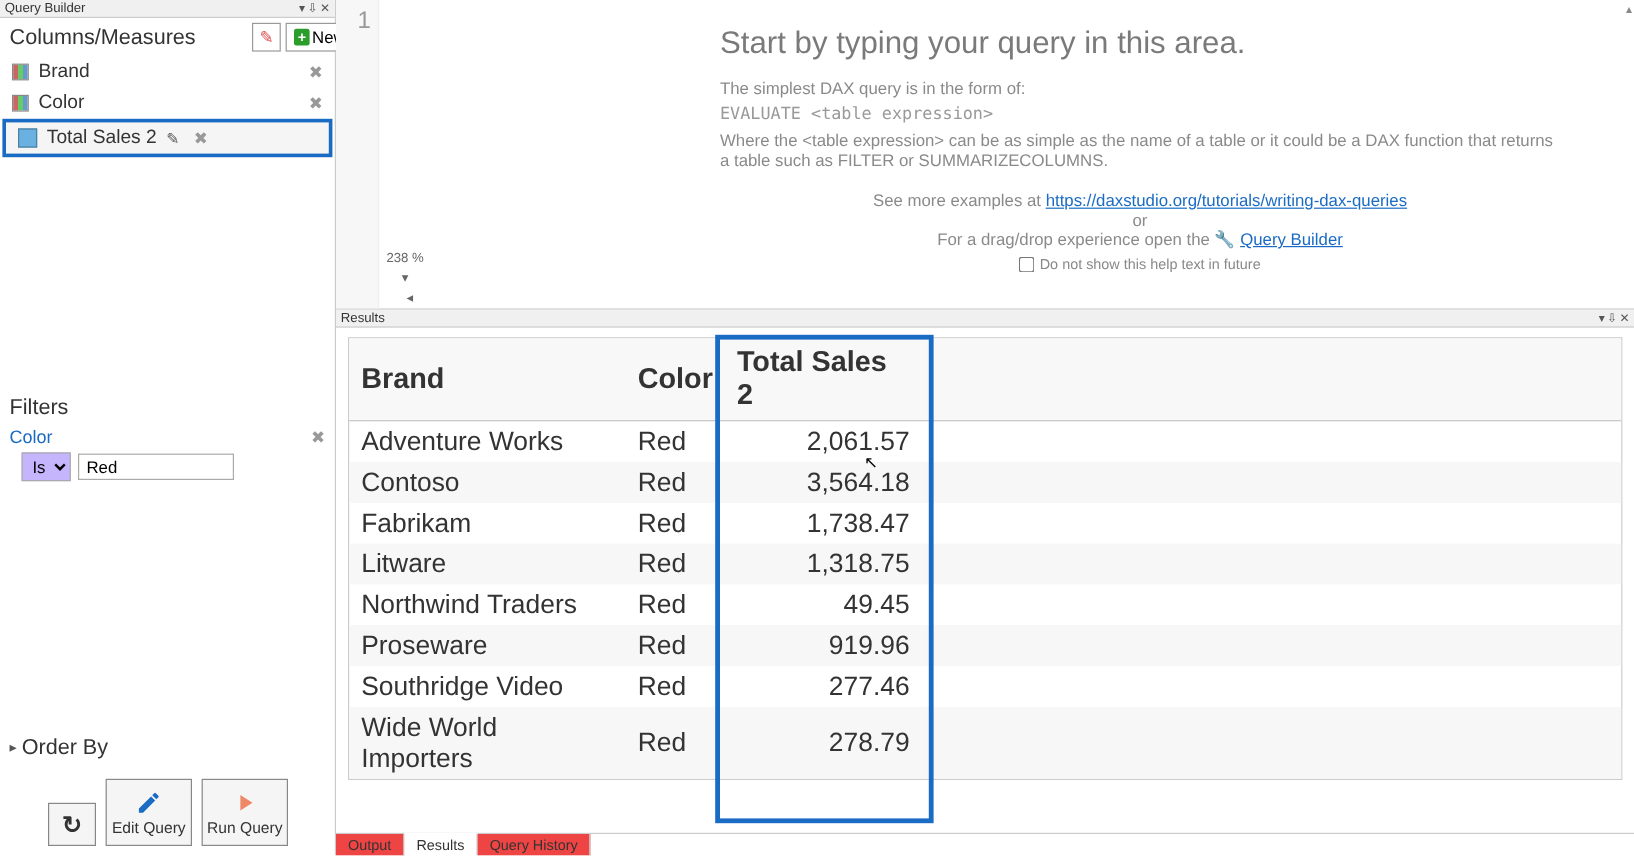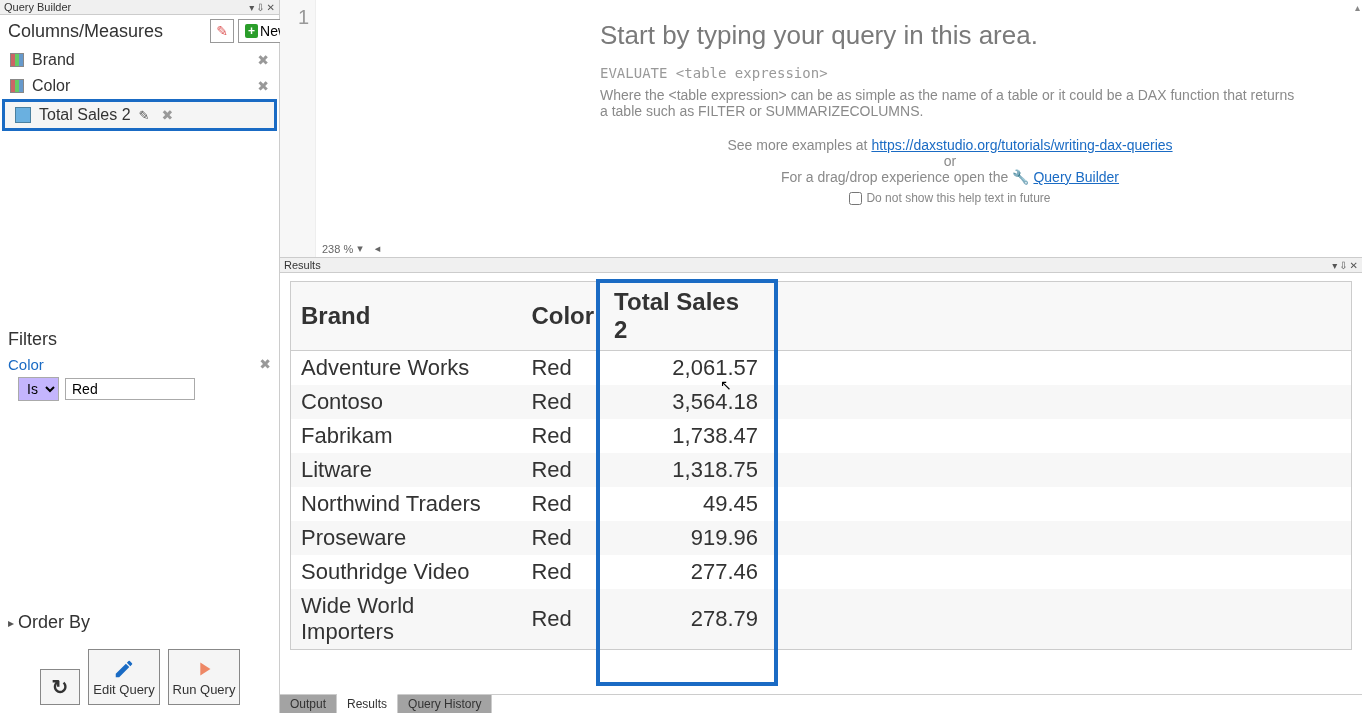--- a/index.html
+++ b/index.html
@@ -163,21 +163,21 @@
   max-width:700px;
 }
 .editor-help h2 { font-size:26px; font-weight:400; color:#7a7a7a; margin-bottom:14px;}
 .editor-help .mono { font-family: Consolas, monospace; color:#999; margin:6px 0; display:block;}
 .editor-help a { color:#1a6bc4; text-decoration:underline; }
 .editor-help .center { text-align:center; }
 .editor-help .wrench { color:#333; font-size:14px; }
 .do-not-show { text-align:center; margin-top:6px; display:flex; align-items:center; justify-content:center; gap:4px; font-size:12px; color:#888;}
 .zoom-bar {
   position:absolute; bottom:0; left:36px; font-size:11px; color:#666;
-  padding:2px 6px; display:flex; align-items:center; gap:4px;
+  padding:2px 6px; display:flex; align-items:center; gap:4px;flex-direction:column;
 }
 .results-header {
   font-size:11px;
   background:#f0f0f0;
   border-bottom:1px solid #ccc;
   padding:1px 4px;
   display:flex; justify-content:space-between; align-items:center;
 }
 .results-body {
   flex:1;
@@ -223,21 +223,21 @@
   color:#000;
 }
 .bottom-tabs {
   display:flex;
   border-top:1px solid #ccc;
   font-size:12px;
 }
 .bottom-tabs .tab {
   padding:2px 10px;
   border-right:1px solid #ccc;
-  background:#a3a3a3;
+  background:#ef4444;
   cursor:pointer;
 }
 .bottom-tabs .tab.active {
   background:#fff;
   border-top:1px solid #fff;
   margin-top:-1px;
 }
 
 .top-right-arrow {
   position:absolute; right:2px; top:2px; font-size:10px; color:#888;
@@ -335,20 +335,21 @@
   </div>
 
   <div class="right-panel">
     <div class="editor-area">
       <span class="top-right-arrow">▴</span>
       <div class="gutter">
         <div>1</div>
       </div>
       <div class="editor-help">
         <h2>Start by typing your query in this area.</h2>
+        <div>The simplest DAX query is in the form of:</div>
         <span class="mono">EVALUATE &lt;table expression&gt;</span>
         <div>Where the &lt;table expression&gt; can be as simple as the name of a table or it could be a DAX function that returns a table such as FILTER or SUMMARIZECOLUMNS.</div>
         <div class="center" style="margin-top:18px">
           <span>See more examples at </span>
           <a href="#">https://daxstudio.org/tutorials/writing-dax-queries</a>
         </div>
         <div class="center">or</div>
         <div class="center">
           <span>For a drag/drop experience open the </span>
           <span class="wrench">🔧</span>

